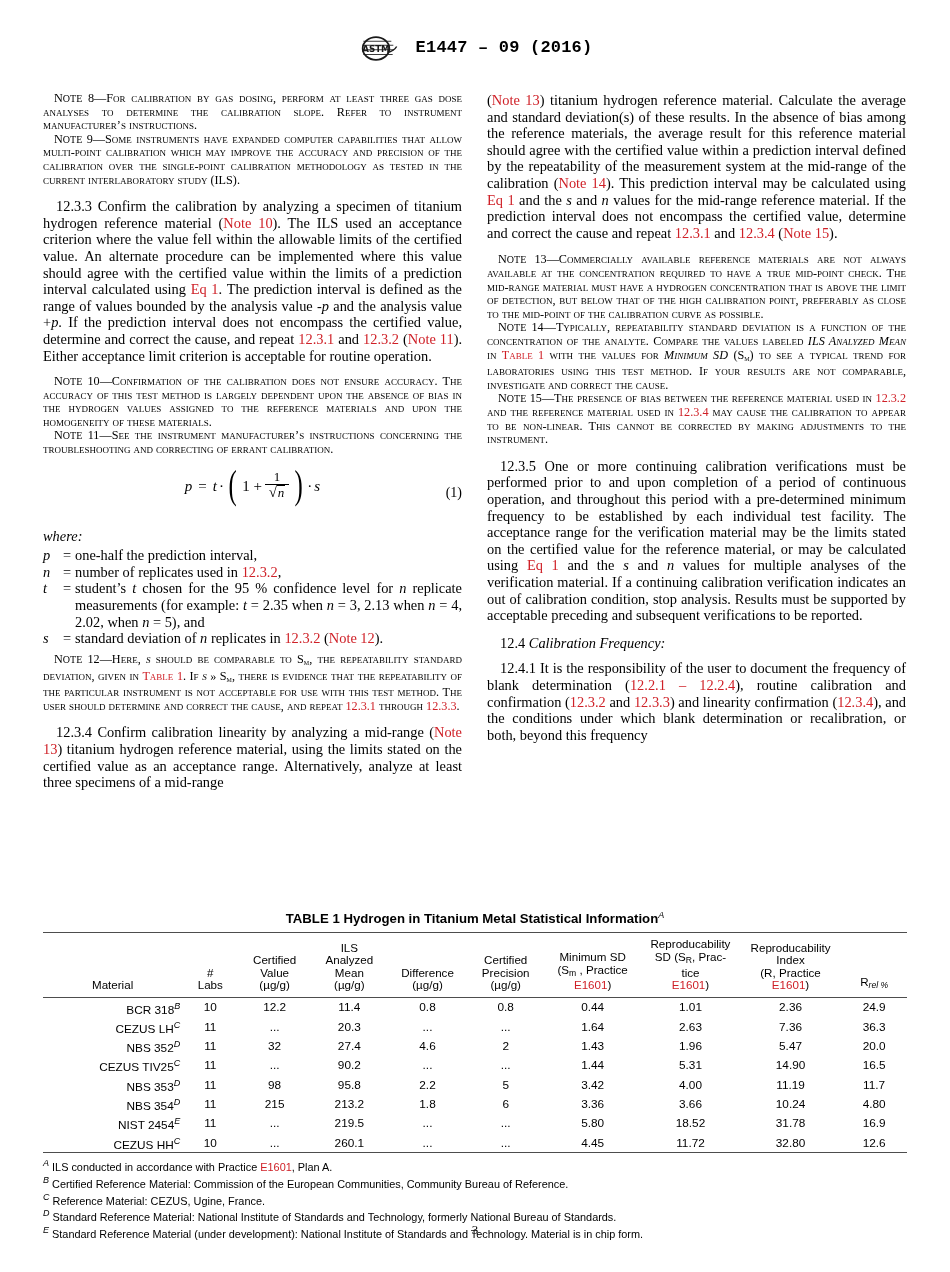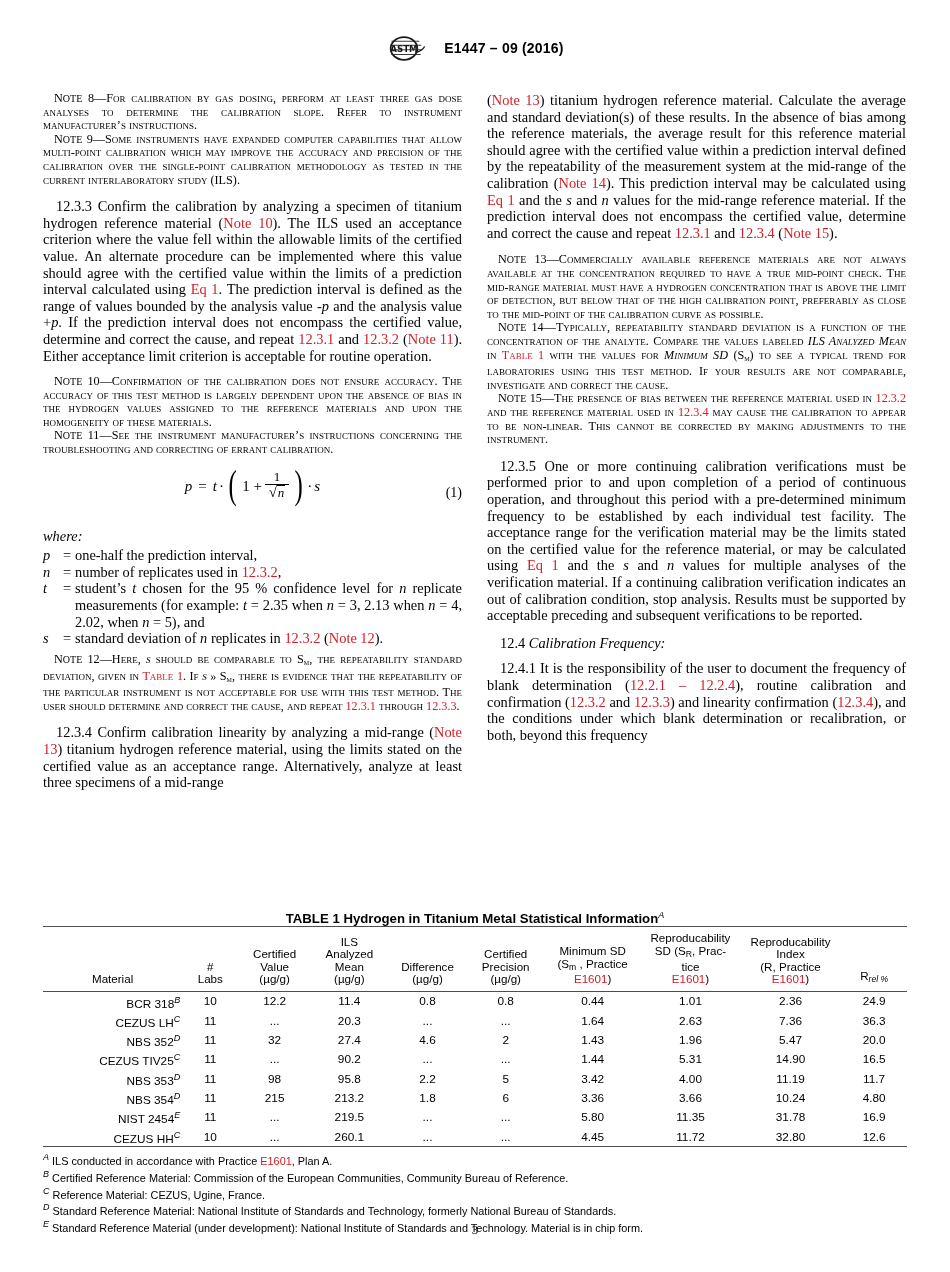--- a/index.html
+++ b/index.html
@@ -35,23 +35,23 @@
     gap: 18px;
   }
   .astm-logo {
     display: inline-block;
     width: 40px;
     height: 27px;
     position: relative;
     top: 1px;
   }
   .header-title {
-    font-family: Liberation Sans, sans-serif;
+    font-family: Liberation Mono, monospace;
     font-weight: bold;
-    font-size: 14px;
+    font-size: 17px;
     letter-spacing: 0.2px;
   }
 
   
   .col {
     position: absolute;
     top: 92px;
     width: 419px;
     font-size: 14.4px;
     line-height: 16.6px;
@@ -169,20 +169,21 @@
     position: absolute;
     left: 43px;
     top: 910px;
     width: 864px;
     font-family: "Liberation Sans", sans-serif;
   }
   .table-title {
     text-align: center;
     font-weight: bold;
     font-size: 13.2px;
+    margin-bottom: 6px;
   }
   .table-title sup { font-size: 9px; font-style: italic; font-weight: normal; }
   table.stat {
     width: 100%;
     border-collapse: collapse;
     font-size: 11.6px;
   }
   table.stat thead tr.hdr th {
     font-weight: normal;
     text-align: center;
@@ -414,21 +415,21 @@
           <td>4.80</td>
         </tr>
         <tr>
           <td class="matname"><span>NIST 2454</span><sup>E</sup></td>
           <td>11</td>
           <td>...</td>
           <td>219.5</td>
           <td>...</td>
           <td>...</td>
           <td>5.80</td>
-          <td>11.35</td>
+          <td>18.52</td>
           <td>31.78</td>
           <td>16.9</td>
         </tr>
         <tr>
           <td class="matname rule-bot"><span>CEZUS HH</span><sup>C</sup></td>
           <td class="rule-bot">10</td>
           <td class="rule-bot">...</td>
           <td class="rule-bot">260.1</td>
           <td class="rule-bot">...</td>
           <td class="rule-bot">...</td>

